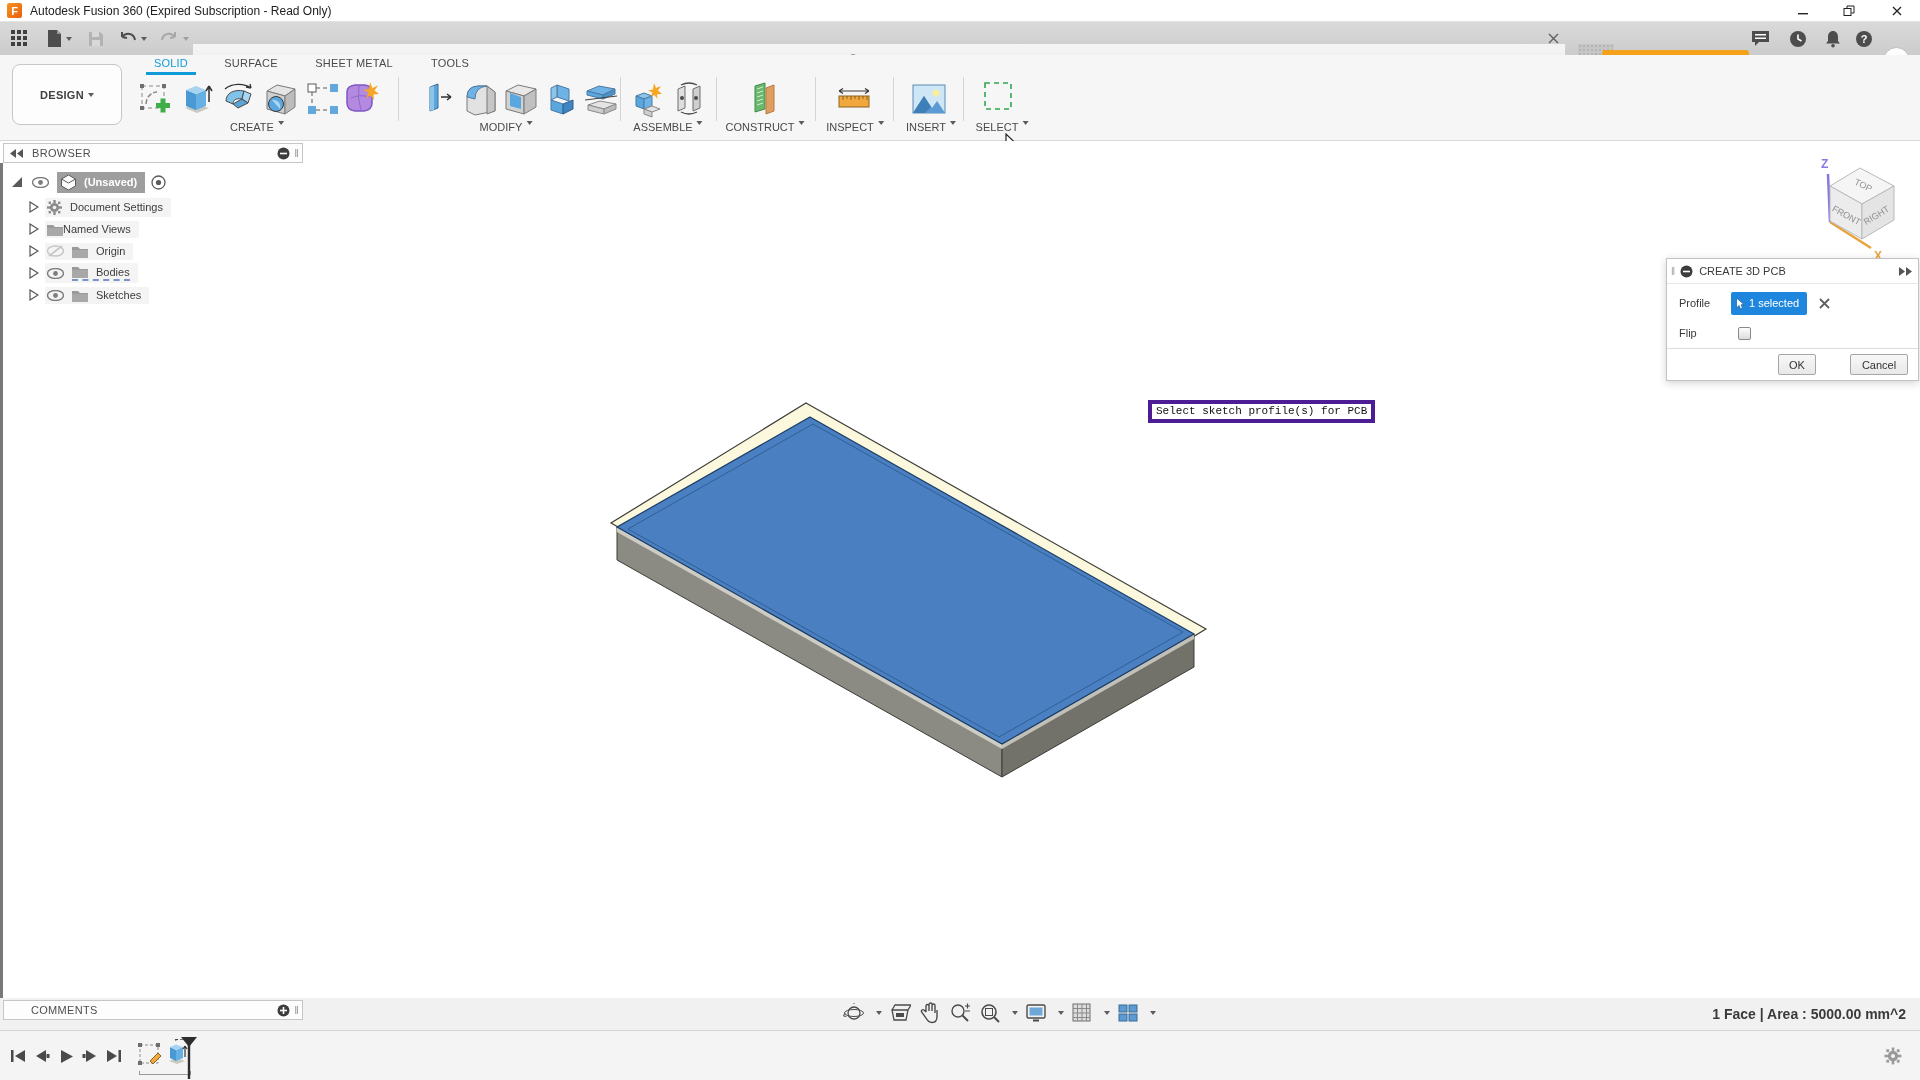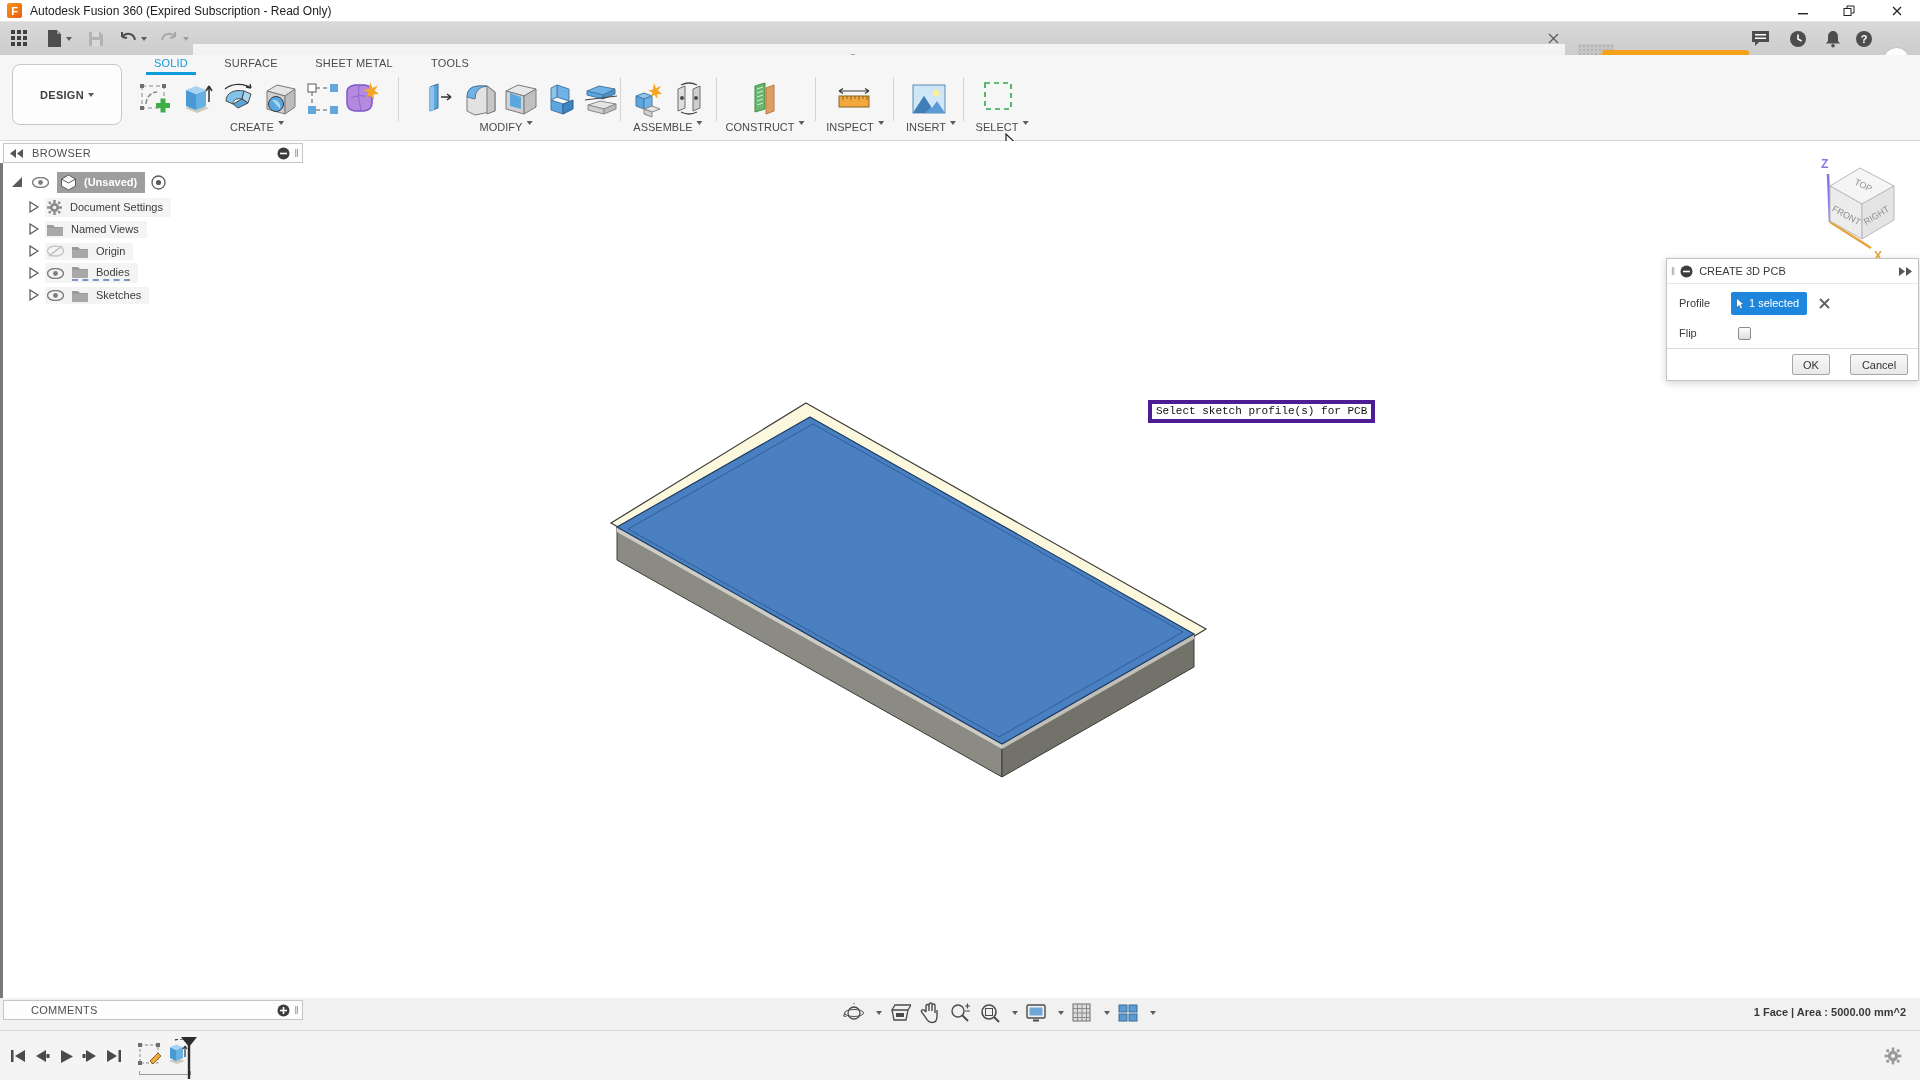--- a/index.html
+++ b/index.html
@@ -51,29 +51,29 @@
 
   
   #pcb-dialog { left:1666px; top:258px; width:253px; background:#fff; border:1px solid #c3c3c3;
     box-shadow:0 2px 8px rgba(0,0,0,.18); font-size:11px; color:#3a3a3a; }
   #pcb-dialog .hd { height:25px; display:flex; align-items:center; padding:0 6px 0 4px; border-bottom:1px solid #e8e8e8; }
   .dlg-row { display:flex; align-items:center; height:30px; padding:0 12px; }
   #profile-chip { background:#1e87dd; color:#fff; height:23px; padding:0 8px 0 4px; border-radius:2px;
     display:flex; align-items:center; gap:3px; }
   #flip-checkbox { width:13px; height:13px; border:1px solid #8a8a8a; border-radius:2px;
     background:linear-gradient(#fdfdfd,#dcdcdc); }
-  .dlg-ft { border-top:1px solid #dcdcdc; height:32px; display:flex; align-items:center; justify-content:flex-end; padding:0 10px; gap:20px; }
+  .dlg-ft { border-top:1px solid #dcdcdc; height:32px; display:flex; align-items:center; justify-content:flex-end; padding:0 10px; gap:34px; }
   .dlg-btn { height:21px; background:linear-gradient(#f8f8f8,#e8e8e8); border:1px solid #a6a6a6; border-radius:2px;
     font-size:11px; color:#333; display:flex; align-items:center; justify-content:center; }
 
   
   #tooltip { left:1148px; top:400px; background:#fff; border:4px solid #4c1d95; padding:1px 4px 2px; font-size:11px; color:#111;font-family:Liberation Mono, monospace; }
   #bottom-strip { left:0; top:998px; width:1920px; height:32px; background:#f1f1f1; }
   #timeline-bar { left:0; top:1030px; width:1920px; height:50px; background:#f4f4f4; border-top:1px solid #d6d6d6; }
-  #status-text { right:14px; top:8px; font-size:11px; font-weight:bold; color:#3a3a3a; position:absolute; }
+  #status-text { right:14px; top:8px; font-size:14px; font-weight:bold; color:#3a3a3a; position:absolute; }
   .nav-icon { width:24px; height:24px; display:flex; align-items:center; justify-content:center; }
   .pb-btn { width:20px; height:22px; display:flex; align-items:center; justify-content:center; }
   svg { display:block; }
 </style>
 </head>
 <body>
 
 <div id="titlebar" class="abs">
   <div class="abs app-icon">F</div>
   <div class="abs title">Autodesk Fusion 360 (Expired Subscription - Read Only)</div>
@@ -489,21 +489,21 @@
           </g>
       </svg>
       <span>Document Settings</span>
     </span>
   </div>
 
   <div class="tree-row" style="margin-left:18px">
     <svg class="expander" viewBox="0 0 11 12">
         <polygon points="2,1 10,6 2,11" fill="#fff" stroke="#555" stroke-width="1.2"></polygon>
       </svg>
-    <span class="row-bg" style="gap:8px">
+    <span class="row-bg" style="">
       <svg width="16" height="13">
           <path d="M0 2 h6 l2 2 h8 v9 h-16 Z" fill="#9a9a9a"></path>
           <rect x="0" y="5" width="16" height="8" fill="#a8a8a8"></rect>
         </svg>
       <span>Named Views</span>
     </span>
   </div>
 
   <div class="tree-row" style="margin-left:18px">
     <svg class="expander" viewBox="0 0 11 12">

